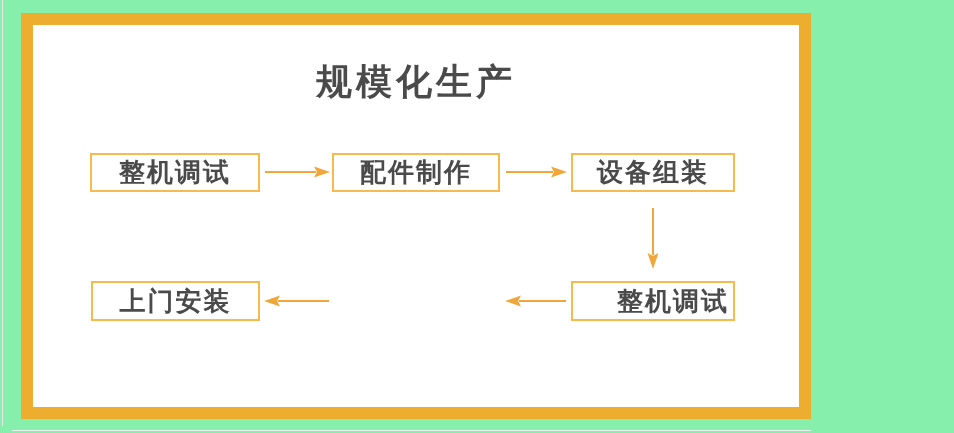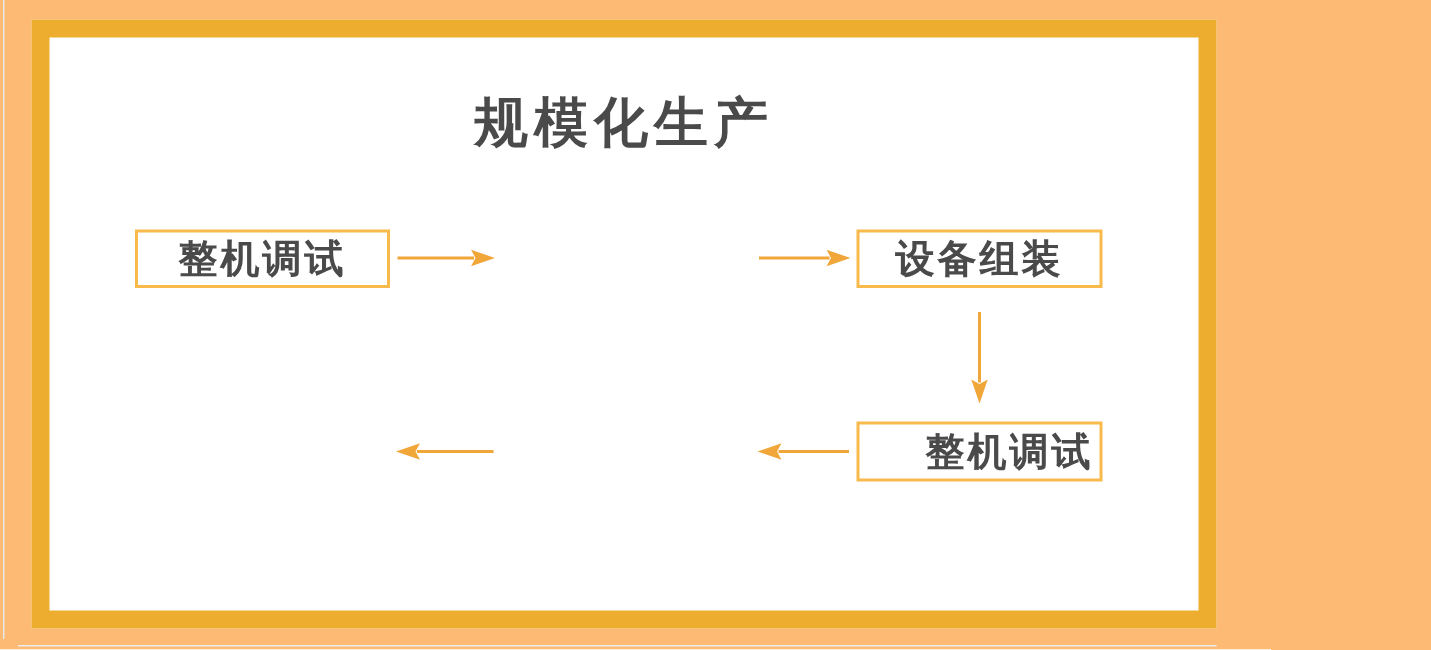--- a/index.html
+++ b/index.html
@@ -1,20 +1,20 @@
 <!DOCTYPE html>
 <html><head>
 <meta charset="utf-8">
 <style>
   html, body { margin: 0; padding: 0; background: #ffffff; }
   .stage {
     position: relative;
     width: 954px;
     height: 433px;
-    background: #fdba74;
+    background: #86efac;
     overflow: hidden;
     font-family: Liberation Mono, monospace;
   }
   .page-edge-left {
     position: absolute;
     left: 2px; top: 0;
     width: 1px; height: 426px;
     background: #e7e7e7;
   }
   .page-divider-bottom {
@@ -77,26 +77,32 @@
   <div class="page-edge-left"></div>
   <div class="page-divider-bottom"></div>
 
   <div class="frame"></div>
 
   <div class="diagram-title">规模化生产</div>
 
   <div class="flow-box box-custom-plan">
     <span>整机调试</span>
   </div>
+  <div class="flow-box box-parts-production">
+    <span>配件制作</span>
+  </div>
   <div class="flow-box box-assembly">
     <span>设备组装</span>
   </div>
 
   <div class="flow-box box-debugging">
     <span>整机调试</span>
+  </div>
+  <div class="flow-box box-install">
+    <span>上门安装</span>
   </div>
 
   <svg class="arrow arrow-1" width="66" height="14">
     <line x1="1" y1="7" x2="52" y2="7" stroke="#f1a63a" stroke-width="2"></line>
     <polygon points="66,7 50,1.5 53,7 50,12.5" fill="#f1a63a"></polygon>
   </svg>
   <svg class="arrow arrow-2" width="62" height="14">
     <line x1="1" y1="7" x2="48" y2="7" stroke="#f1a63a" stroke-width="2"></line>
     <polygon points="62,7 46,1.5 49,7 46,12.5" fill="#f1a63a"></polygon>
   </svg>

